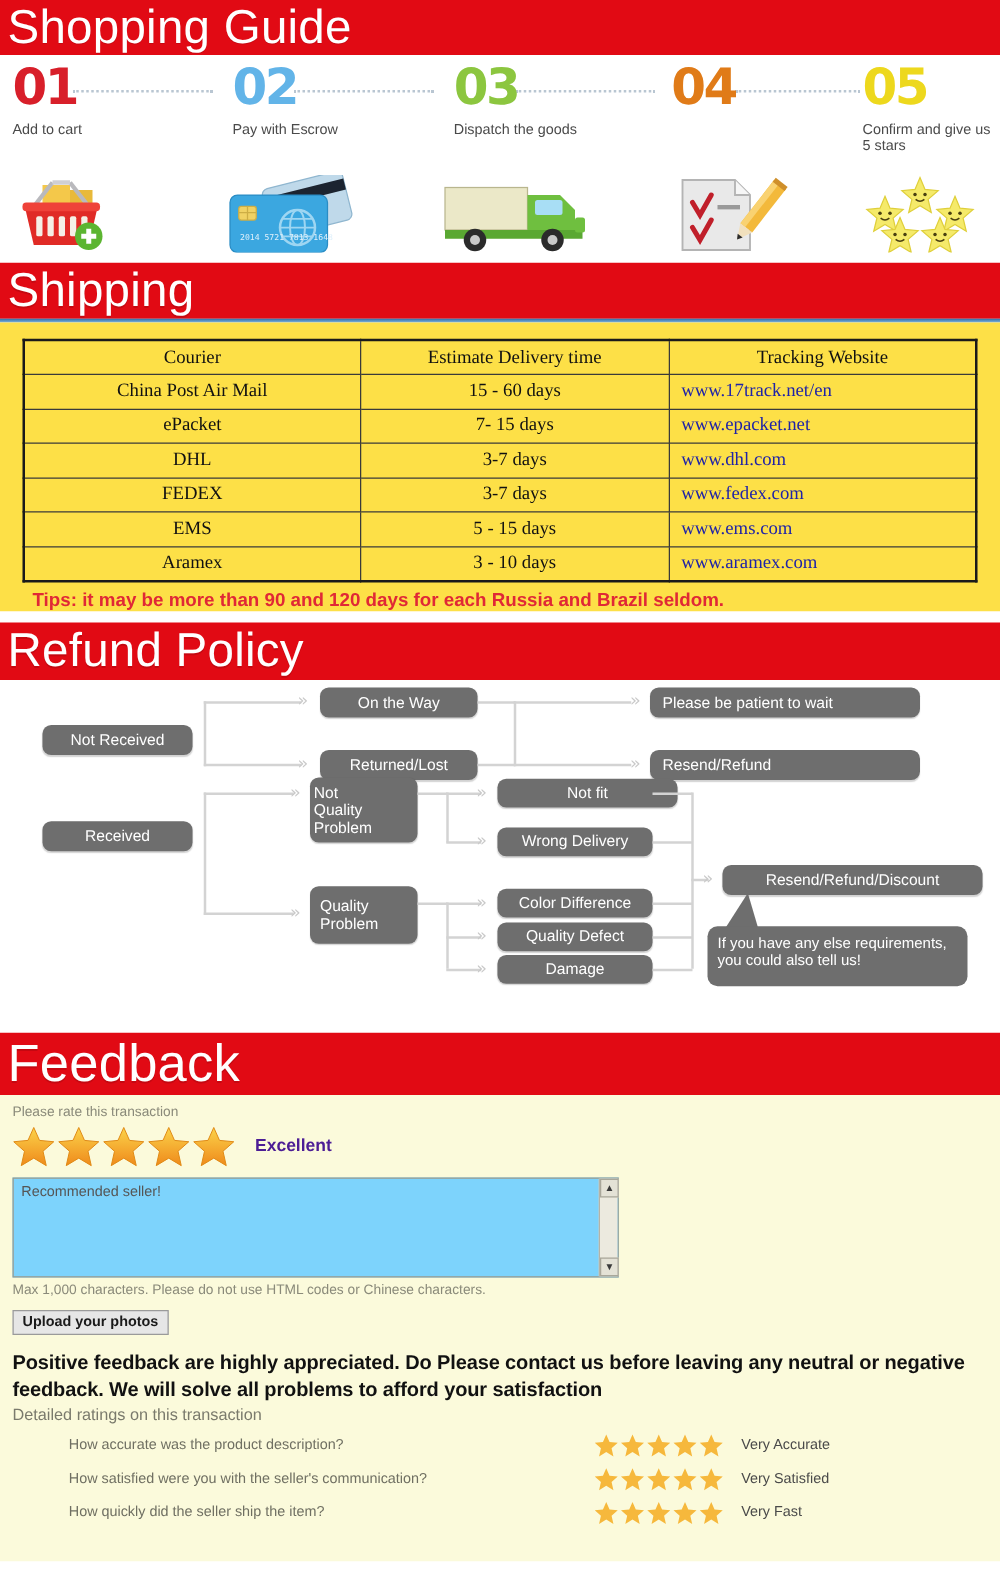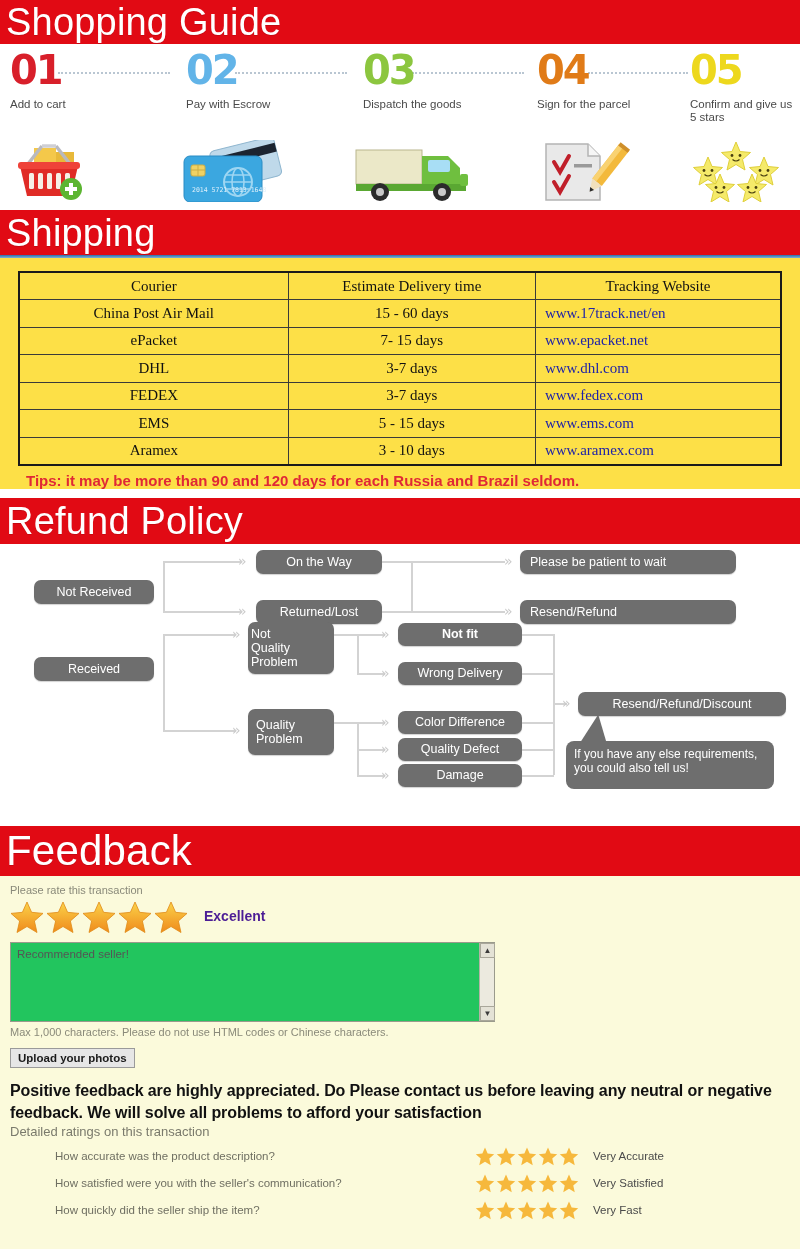--- a/index.html
+++ b/index.html
@@ -87,21 +87,21 @@
     transform: rotate(18deg);
   }
 
   
   .fb { background: #fbfadb; padding: 8px 10px 10px 10px; height: 373px; }
   .fb .muted { color: #8a8a7a; font-size: 11px; }
   .stars-big { display: flex; gap: 2px; margin: 5px 0 2px 0; }
   .rating-row { display: flex; align-items: center; }
   .rating-word { font-size: 14px; font-weight: bold; color: #4c1d95; margin-left: 16px; }
   .ta-wrap { position: relative; width: 485px; height: 80px; margin-top: 6px;
-    border: 1px solid #9a9a8c; background: #22c55e; }
+    border: 1px solid #9a9a8c; background: #7dd3fc; }
   .ta-text { font-size: 11.5px; color: #555; padding: 5px 6px; }
   .sbar { position: absolute; right: 0; top: 0; width: 15px; height: 78px;
     background: #eceadf; border-left: 1px solid #b5b3a6; }
   .sbtn { width: 15px; height: 15px; background: #e4e2d6;
     border: 1px solid #a9a79a; display: flex; align-items: center; justify-content: center;
     font-size: 8px; color: #3a3a3a; }
   .sbtn.bottom { position: absolute; bottom: 0; }
   .maxchars { font-size: 11px; color: #8a8a7a; margin-top: 4px; }
   .upload-btn {
     display: inline-block; margin-top: 10px; background: #e6e6e6;
@@ -192,21 +192,20 @@
         <rect x="108" y="34" width="8" height="12" rx="2" fill="#6fbf3f"></rect>
         <circle cx="28" cy="52" r="9" fill="#2b2b2b"></circle>
           <circle cx="28" cy="52" r="4" fill="#c9c9c9"></circle>
         <circle cx="90" cy="52" r="9" fill="#2b2b2b"></circle>
           <circle cx="90" cy="52" r="4" fill="#c9c9c9"></circle>
       </svg>
     </div>
 
     <div class="step" style="left:537px;">
       <div class="num" style="color:#e07b18;">04</div>
-      <div class="lbl">Sign for the parcel</div>
     </div>
     <div class="icon-wrap" style="left:528px;">
       <svg width="112" height="62" viewBox="0 0 112 62">
         <path d="M18 4 h42 l12 12 v44 H18 Z" fill="#e9e9e9" stroke="#b4b4b4" stroke-width="1.5"></path>
         <path d="M60 4 v12 h12" fill="#f6f6f6" stroke="#b4b4b4" stroke-width="1.5"></path>
         <path d="M26 22 l6 10 l9 -16" stroke="#c01f2a" stroke-width="4" fill="none" stroke-linecap="round"></path>
         <path d="M26 42 l6 10 l9 -16" stroke="#c01f2a" stroke-width="4" fill="none" stroke-linecap="round"></path>
         <rect x="46" y="24" width="18" height="3.5" fill="#9a9a9a"></rect>
         <g transform="rotate(38 78 34)">
           <rect x="70" y="2" width="12" height="44" fill="#f3b93b"></rect>
@@ -331,21 +330,21 @@
     <div class="fbox left-al" style="left:248px; top:165px; width:86px; height:46px; padding-left:8px; white-space:pre-line;">Quality
 Problem</div>
 
     <div class="ln h" style="left:334px; top:90px; width:24px;"></div>
     <div class="ln v" style="left:357px; top:90px; height:40px;"></div>
     <div class="ln h" style="left:357px; top:90px; width:28px;"></div>
     <div class="ln h" style="left:357px; top:129px; width:28px;"></div>
     <div class="chev" style="left:381px; top:83px;">»</div>
     <div class="chev" style="left:381px; top:122px;">»</div>
 
-    <div class="fbox" style="left:398px; top:79px; width:124px; height:23px;font-weight:bold;">Not fit</div>
+    <div class="fbox" style="left:398px; top:79px; width:144px; height:23px;">Not fit</div>
     <div class="fbox" style="left:398px; top:118px; width:124px; height:23px;">Wrong Delivery</div>
 
     <div class="ln h" style="left:334px; top:178px; width:24px;"></div>
     <div class="ln v" style="left:357px; top:178px; height:53px;"></div>
     <div class="ln h" style="left:357px; top:178px; width:28px;"></div>
     <div class="ln h" style="left:357px; top:205px; width:28px;"></div>
     <div class="ln h" style="left:357px; top:231px; width:28px;"></div>
     <div class="chev" style="left:381px; top:171px;">»</div>
     <div class="chev" style="left:381px; top:198px;">»</div>
     <div class="chev" style="left:381px; top:224px;">»</div>

